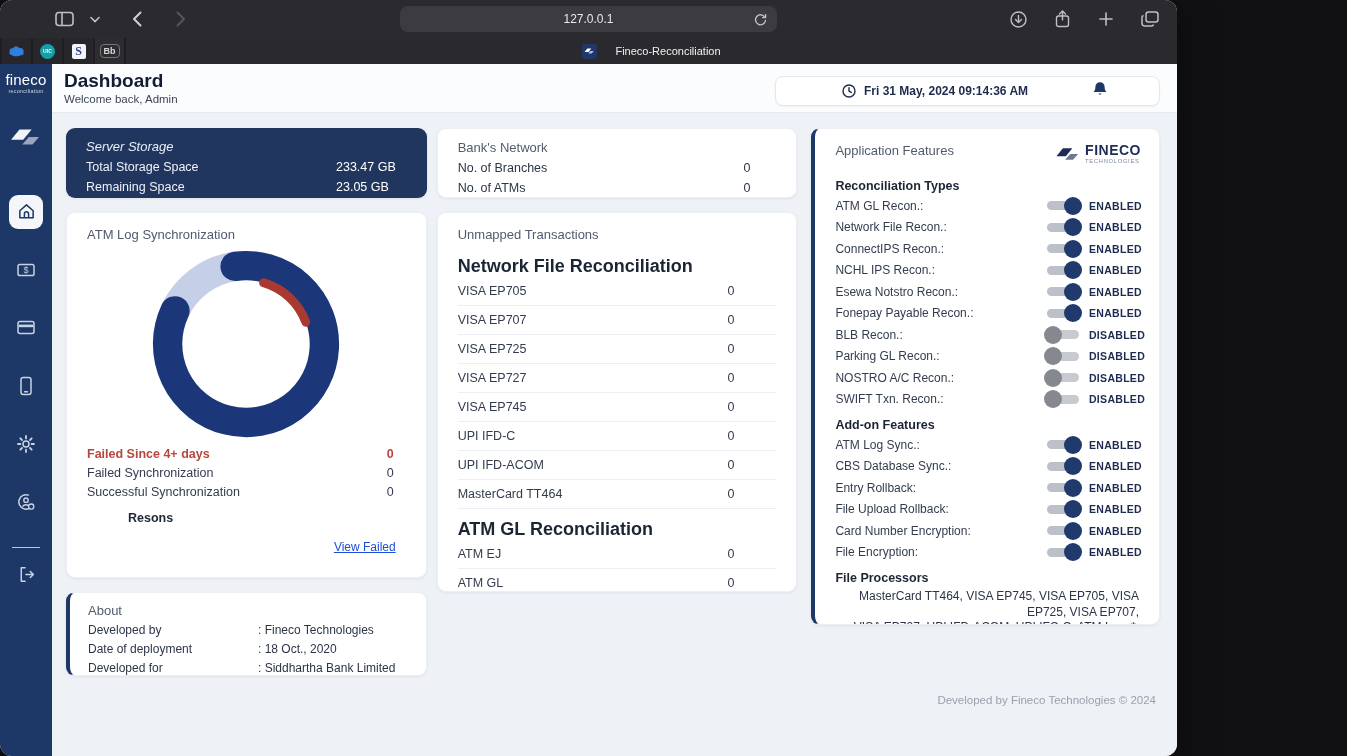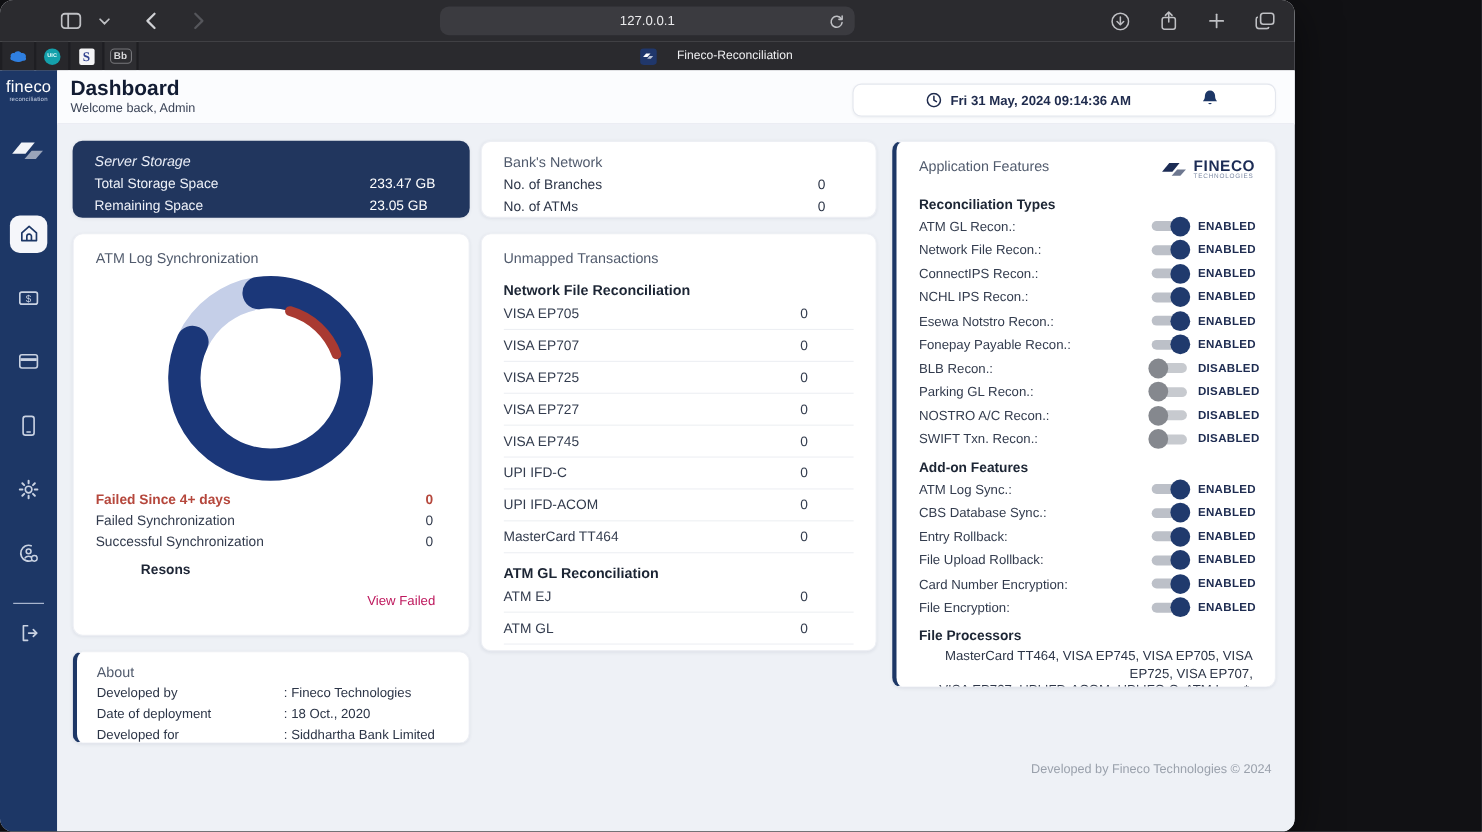--- a/index.html
+++ b/index.html
@@ -68,30 +68,30 @@
 
   
   .atm-card { height:366px; padding:14px 20px 12px; display:flex; flex-direction:column; }
   .donut-wrap { display:flex; justify-content:center; margin-top:4px; }
   .stat-row { display:flex; justify-content:space-between; font-size:12.5px; color:#333c4e; margin-top:5px; padding-right:12px;align-items:flex-end; }
   .stat-row.danger { color:#b5473c; font-weight:bold; }
   .stat-row .sv { font-weight:bold; }
   .stat-row:not(.danger) .sv { font-weight:normal; }
   .reasons { font-size:12.5px; font-weight:bold; color:#1e2636; margin-top:12px;margin-left:41px; }
   .viewfailed-row { margin-top:12px; text-align:right; padding-right:10px; }
-  .viewfailed { font-size:12px; color:#be185d; cursor:pointer; }
+  .viewfailed { font-size:12px; color:#1d4ed8; text-decoration:underline; cursor:pointer; }
 
   
   .about-card { height:84px; padding:10px 20px 10px 18px; border-left:4px solid #1d3766; }
   .about-row { display:flex; font-size:12px; color:#2c3547; margin-top:5px; }
   .about-row .k { width:170px; }
 
   
   .unmapped-card { height:380px; padding:14px 20px 8px; overflow:hidden; }
-  .subhead { font-size:13px; font-weight:bold; color:#1c2534; margin-top:14px; }
+  .subhead { font-size:18px; font-weight:bold; color:#1c2534; margin-top:14px; }
   .u-row { display:flex; justify-content:space-between; align-items:center; height:29px; border-bottom:1px solid #edeff3; font-size:12.5px; color:#333c4e; padding-right:42px; }
   .u-row .uv { color:#333c4e; }
 
   
   .features-card { height:497px; padding:14px 18px 12px 20px; border-left:4px solid #1d3766; overflow:hidden; }
   .feat-head { display:flex; align-items:flex-start; justify-content:space-between; height:30px; }
   .fineco-logo { display:flex; align-items:center; gap:4px; }
   .logo-text { line-height:1; }
   .logo-text .big { font-size:14px; font-weight:bold; color:#1c2c55; letter-spacing:.5px; }
   .logo-text .small { font-size:5.8px; color:#7d8aa4; letter-spacing:.7px; margin-top:2px; }

